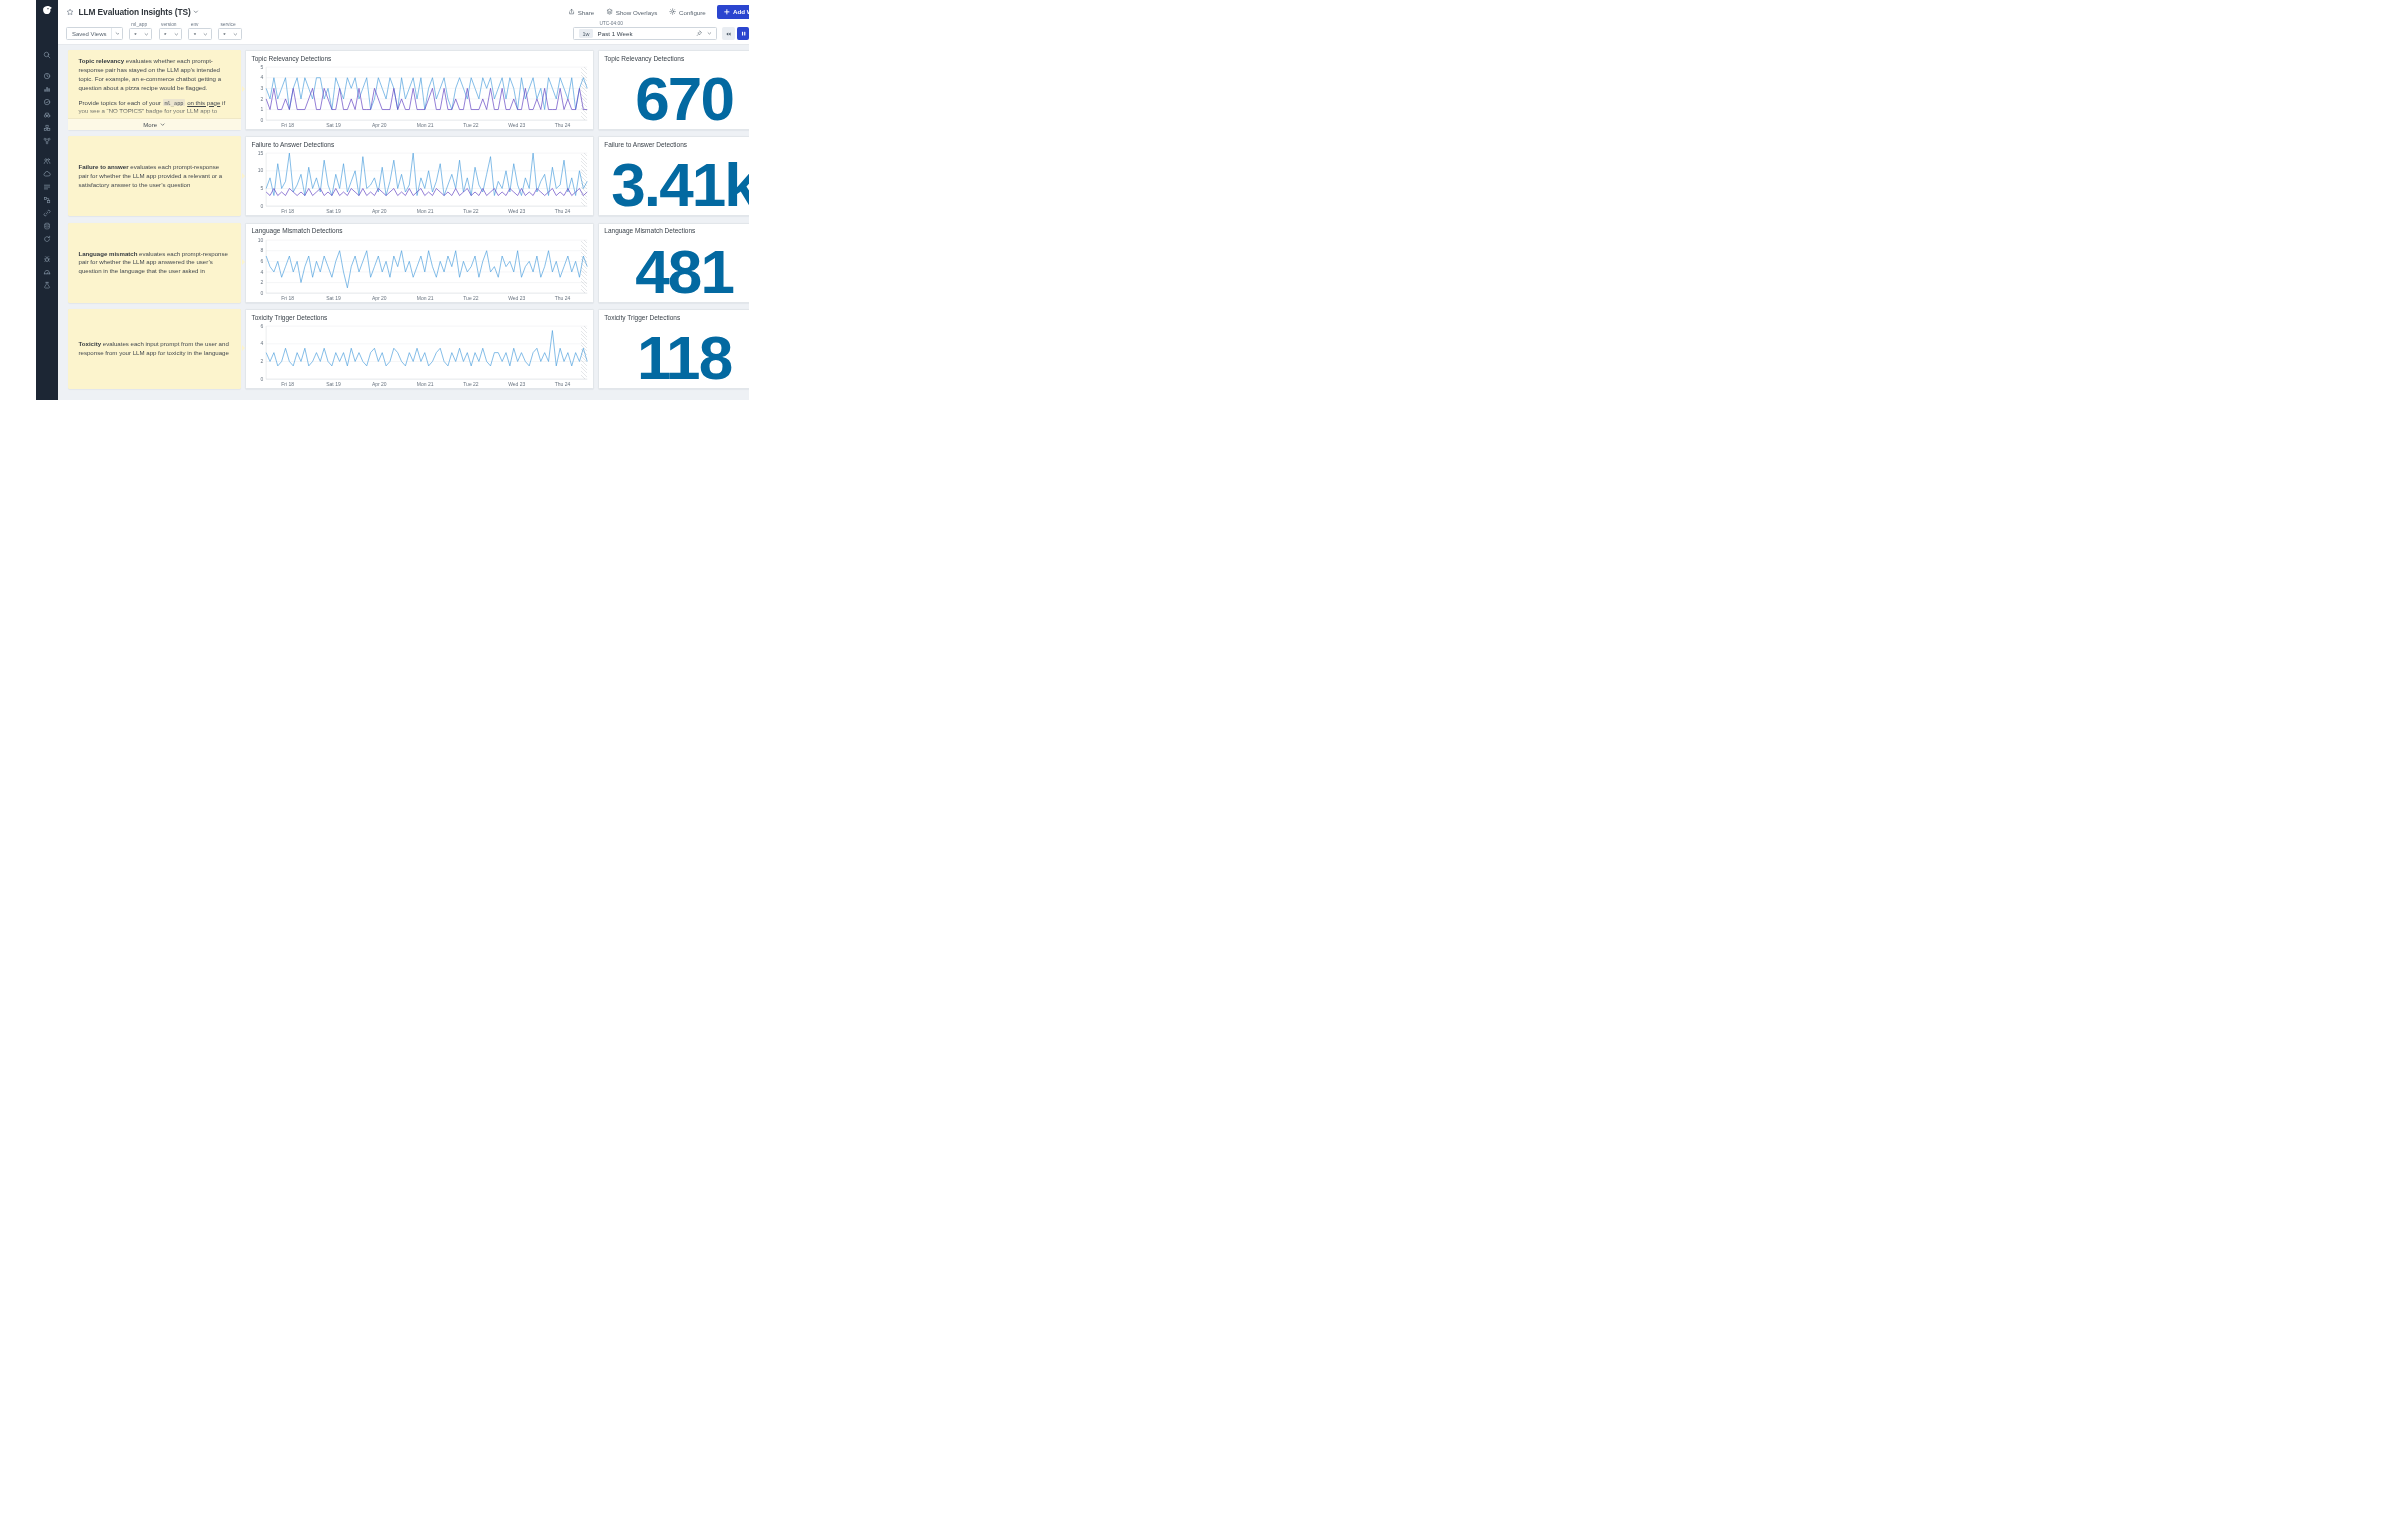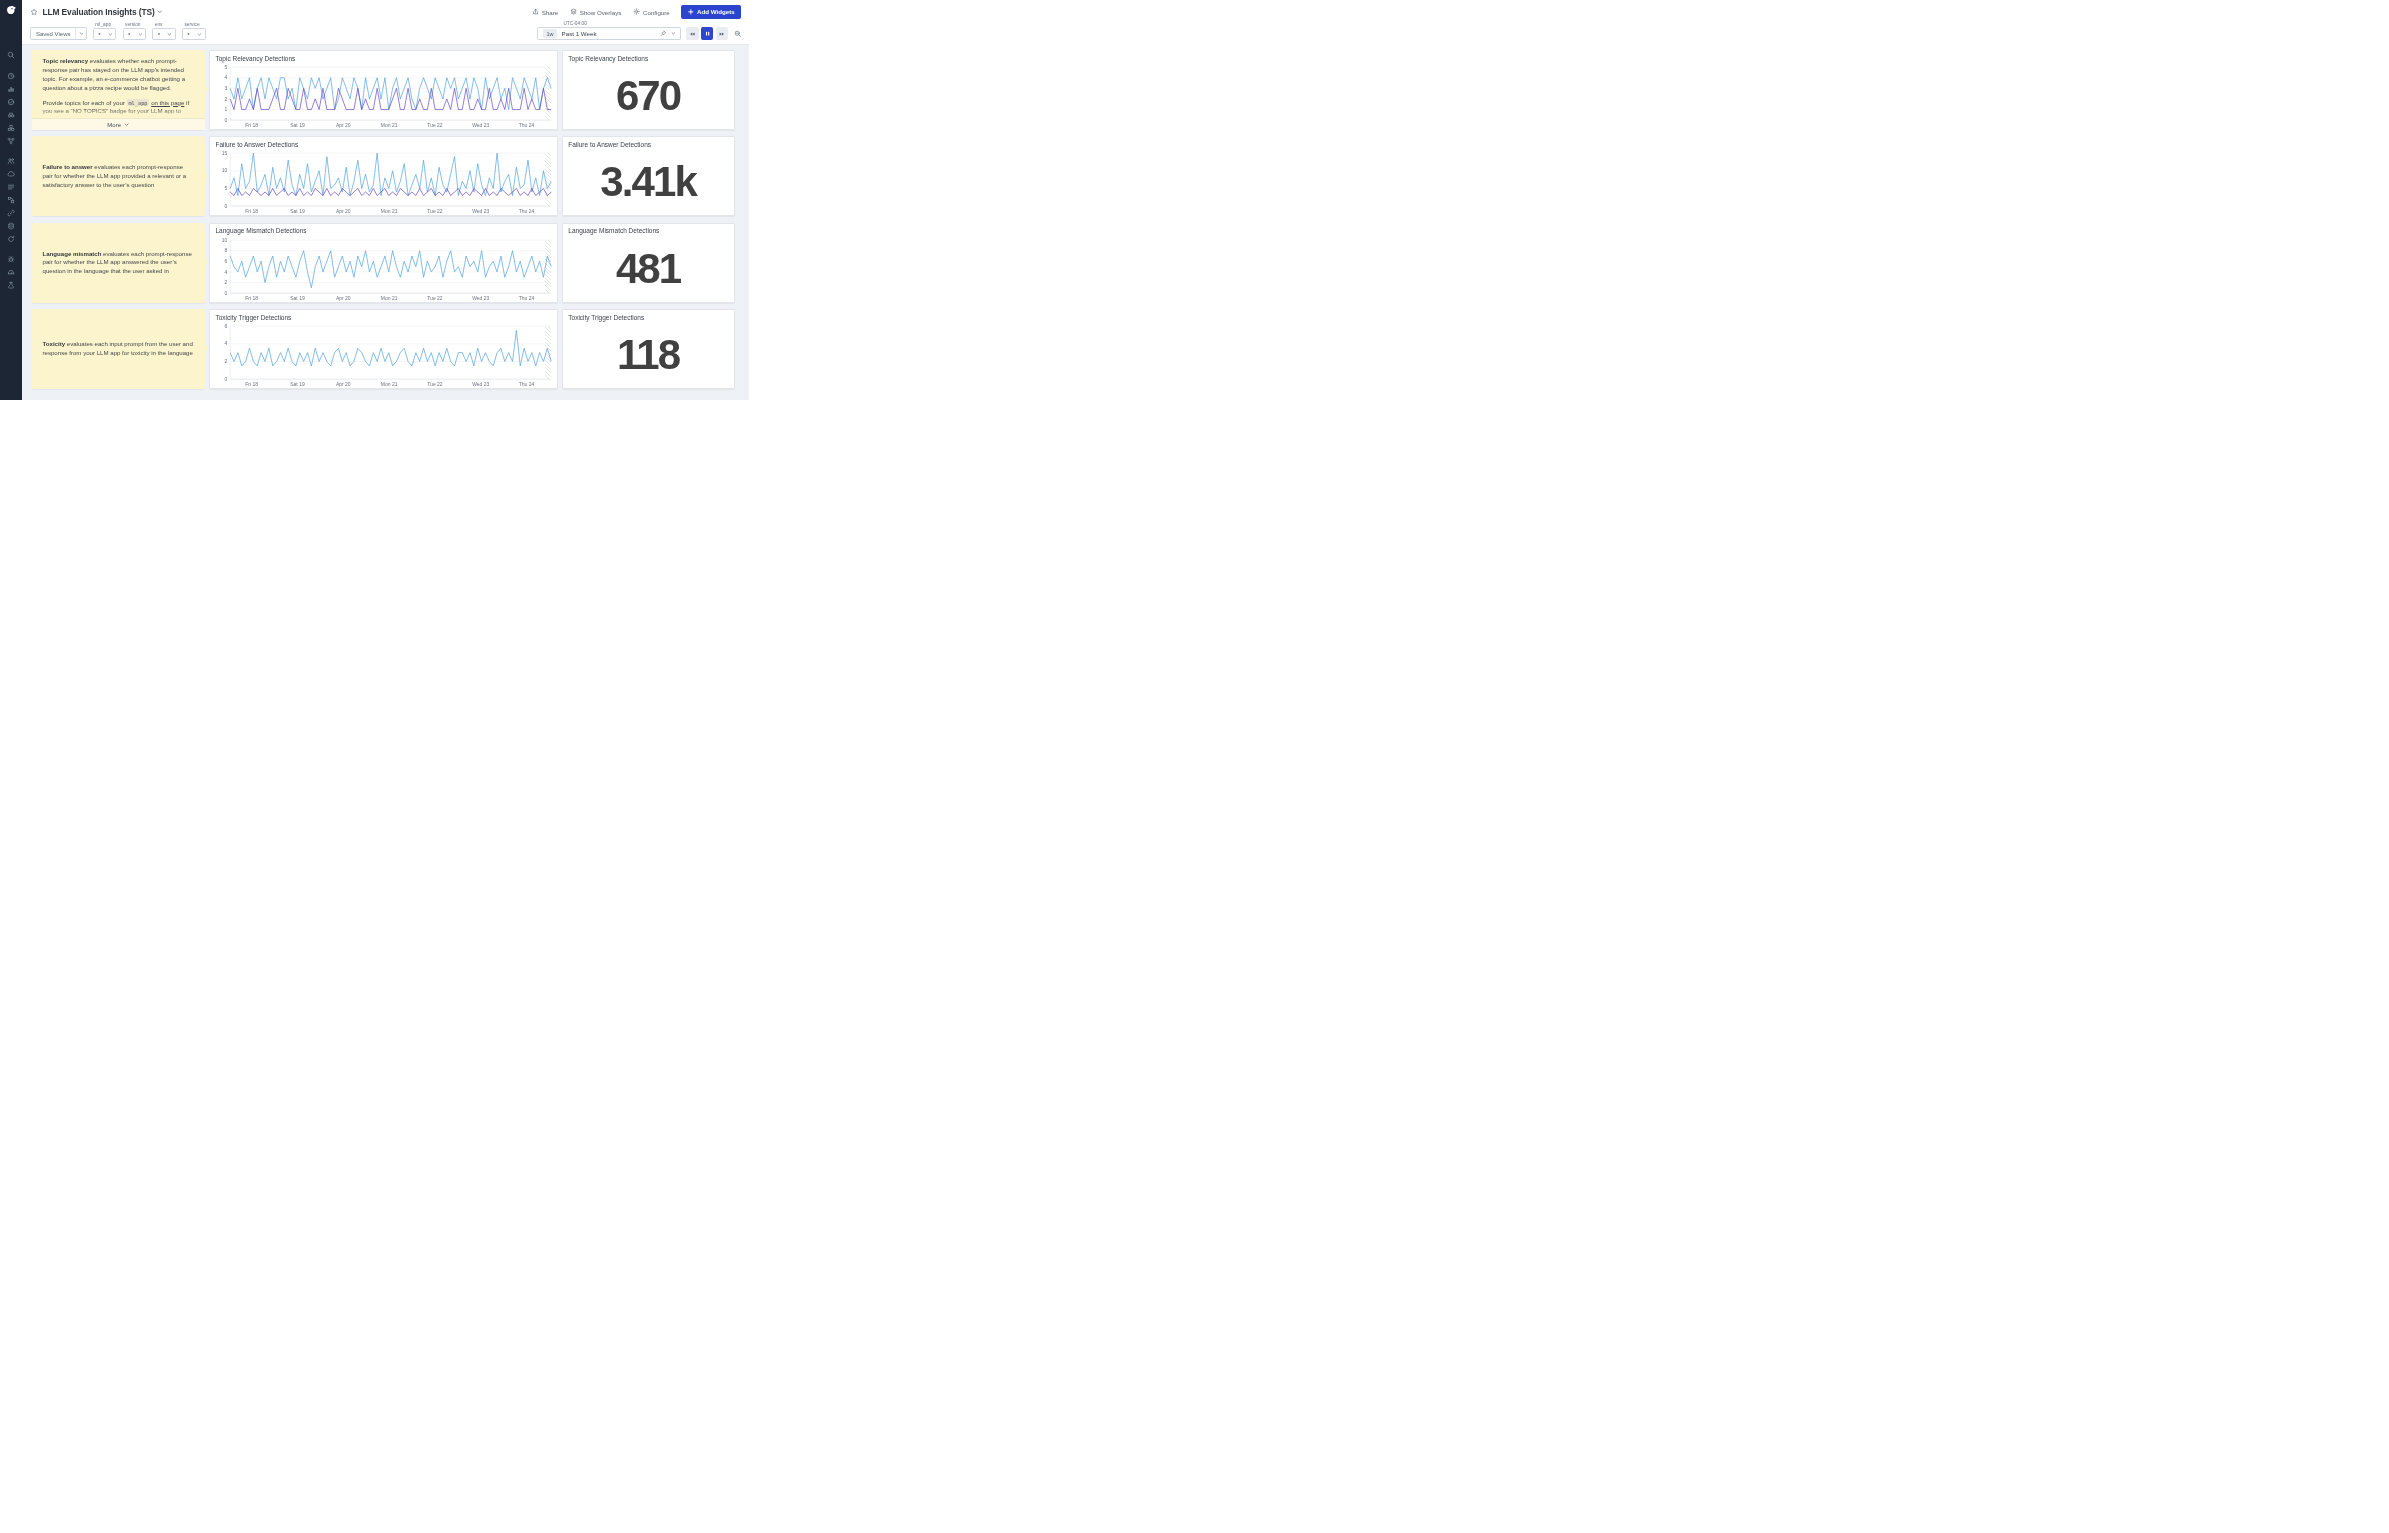--- a/index.html
+++ b/index.html
@@ -1,18 +1,18 @@
 <!DOCTYPE html>
 <html style="font-size:7.6px"><head>
 <meta charset="utf-8">
 <style>
   * { box-sizing: border-box; margin: 0; padding: 0; }
   html,body { width:749px; height:400px; overflow:hidden; }
   body { font-family:"Liberation Sans", sans-serif; background:#fff; color:#333; }
-  .app { display:flex; width:749px; height:516px; }
+  .app { display:flex; width:749px; height:516px;margin-left:36px; }
 
   
   .sidebar { width:21.5px; background:#1c2634; display:flex; flex-direction:column; align-items:center; flex-shrink:0; }
   .logo { width:21.5px; height:21px; display:flex; align-items:center; justify-content:center; cursor:pointer; }
   .nav { display:flex; flex-direction:column; align-items:center; margin-top:28px; }
   .nav-btn { width:21.5px; height:13px; display:flex; align-items:center; justify-content:center; color:#8595a6; cursor:pointer; }
   .nav-gap { height:7.2px; }
   .sidebar-bottom { margin-top:auto; display:flex; flex-direction:column; align-items:center; padding-bottom:2.9px; }
   .help-wrap { display:flex; flex-direction:column; align-items:center; margin-top:4.8px; cursor:pointer; }
   .help-circle { width:8.1px; height:8.1px; border:0.7px solid #8595a6; border-radius:50%; color:#8595a6; font-size:5px; font-weight:bold; display:flex; align-items:center; justify-content:center; }
@@ -71,21 +71,21 @@
 
   
   .chart-card { padding:0; }
   .chart-title { position:absolute; top:3.8px; left:5.7px; font-size:6.5px; color:#3a424a; }
   .chart-area { position:absolute; left:1.9px; right:1.9px; top:13px; bottom:1.4px; }
   .chart-area svg { display:block; }
   .hatch { position:absolute; background:repeating-linear-gradient(45deg, rgba(96,108,124,0.16) 0 0.7px, rgba(0,0,0,0) 0.7px 2.6px); }
 
   
   .value-card { display:flex; flex-direction:column; }
-  .value-number { flex:1; display:flex; align-items:center; justify-content:center; font-size:42px; font-weight:bold; color:#404040; letter-spacing:-1.9px; padding-top:12px; }
+  .value-number { flex:1; display:flex; align-items:center; justify-content:center; font-size:62px; font-weight:bold; color:#0369a1; letter-spacing:-1.9px; padding-top:12px; }
 
   .resize-corner { position:absolute; left:6.7px; bottom:3.3px; width:0; height:0;
     border-bottom:3.3px solid #8d98a4; border-right:3.3px solid transparent; }
 
   svg.ic { display:block; }
 </style>
 </head>
 <body>
 
 <div class="app">

